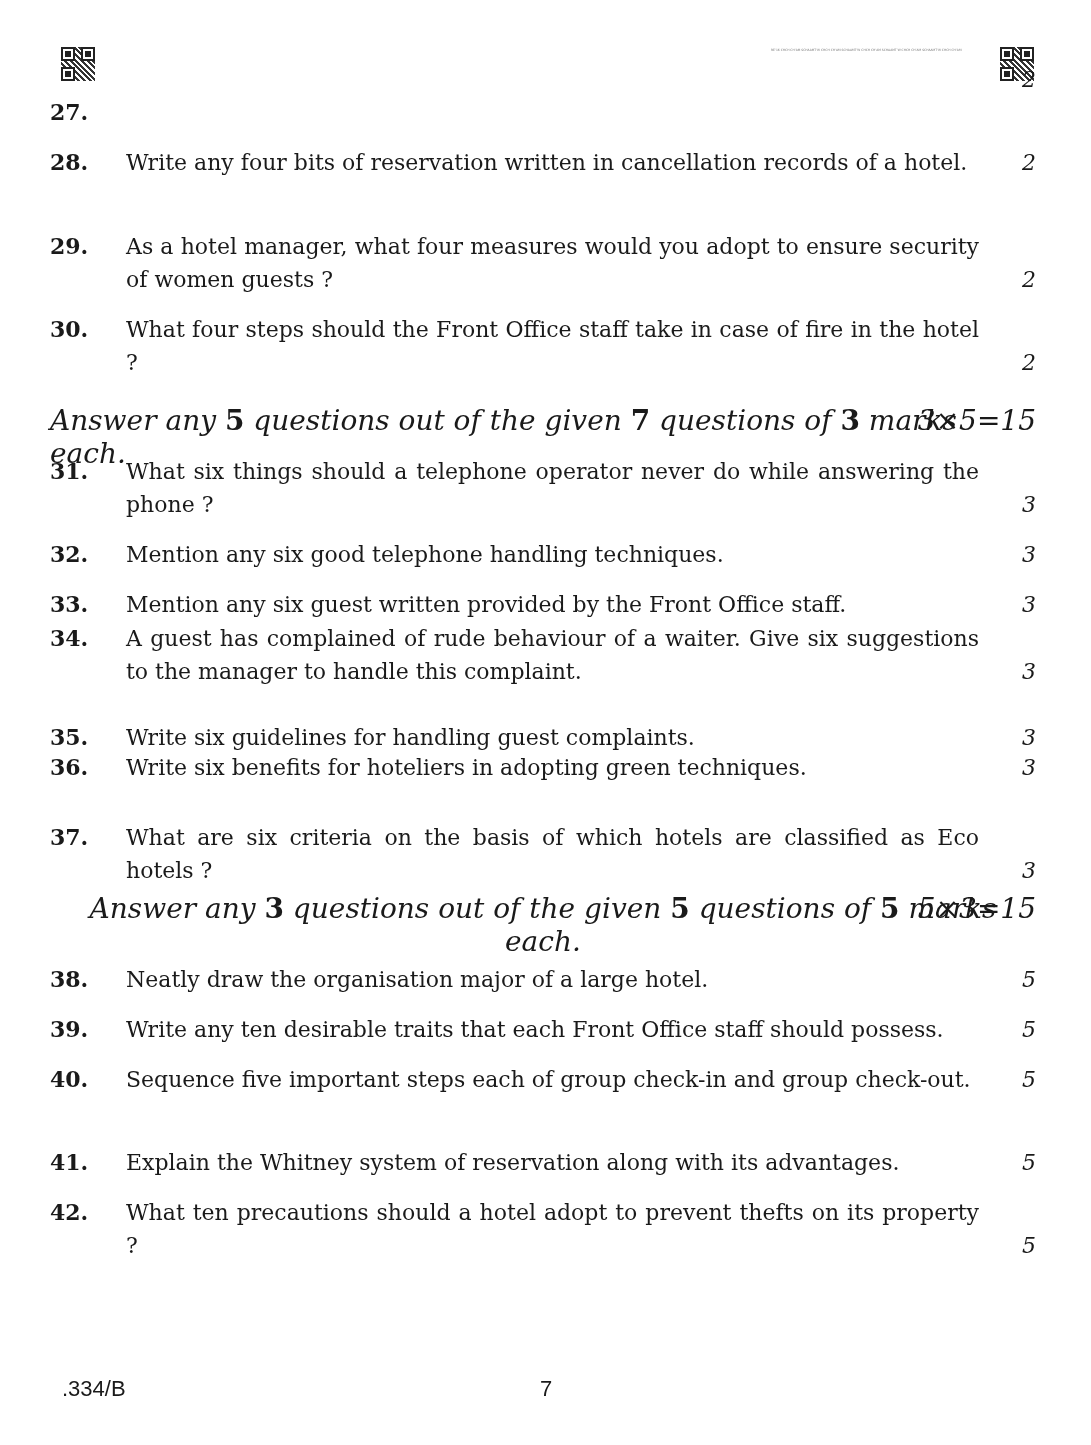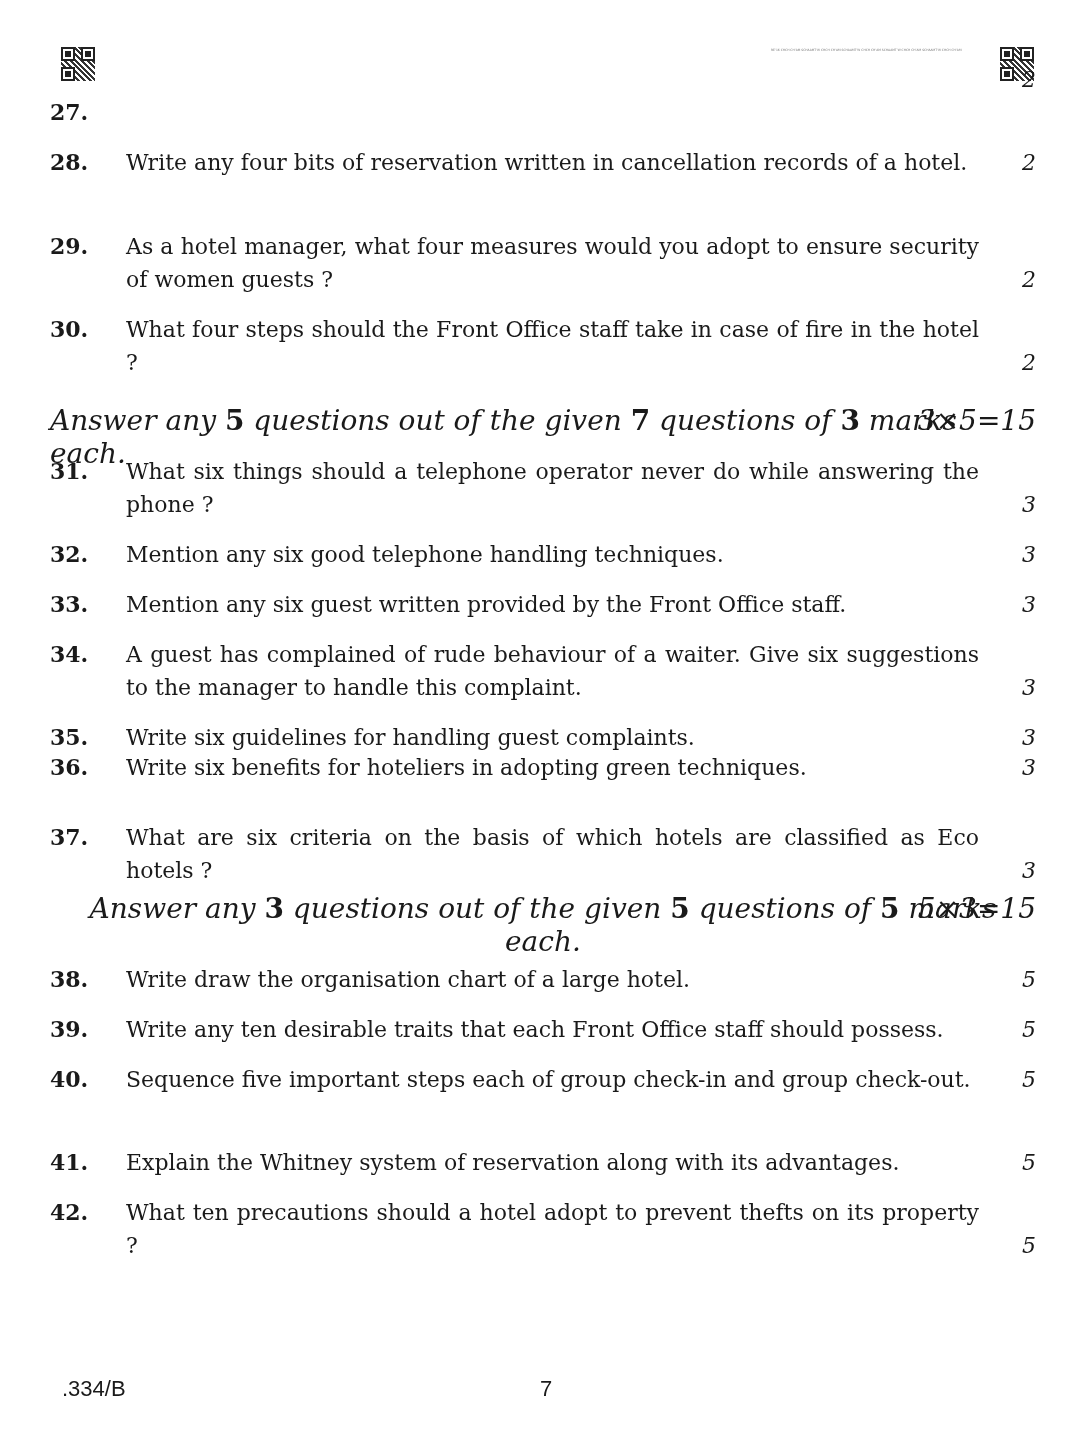--- a/index.html
+++ b/index.html
@@ -164,21 +164,21 @@
   <div class="text">Mention any six good telephone handling techniques.</div>
   <span class="marks">3</span>
 </div>
 
 <div class="q" style="top:588px;">
   <span class="num">33.</span>
   <div class="text">Mention any six guest written provided by the Front Office staff.</div>
   <span class="marks">3</span>
 </div>
 
-<div class="q" style="top:638px;">
+<div class="q" style="top:622px;">
   <span class="num">34.</span>
   <div class="text">A guest has complained of rude behaviour of a waiter. Give six suggestions to the manager to handle this complaint.</div>
   <span class="marks">3</span>
 </div>
 
 <div class="q" style="top:721px;">
   <span class="num">35.</span>
   <div class="text">Write six guidelines for handling guest complaints.</div>
   <span class="marks">3</span>
 </div>
@@ -195,21 +195,21 @@
   <span class="marks">3</span>
 </div>
 
 <div class="section" style="top:892px;text-align:center;">
   <span>Answer any </span><b>3</b><span> questions out of the given </span><b>5</b><span> questions of </span><b>5</b><span> marks each.</span>
   <span class="marks">5×3=15</span>
 </div>
 
 <div class="q" style="top:963px;">
   <span class="num">38.</span>
-  <div class="text">Write draw the organisation chart of a large hotel.</div>
+  <div class="text">Neatly draw the organisation major of a large hotel.</div>
   <span class="marks">5</span>
 </div>
 
 <div class="q" style="top:1013px;">
   <span class="num">39.</span>
   <div class="text" style="width:880px;">Write any ten desirable traits that each Front Office staff should possess.</div>
   <span class="marks">5</span>
 </div>
 
 <div class="q" style="top:1063px;">

